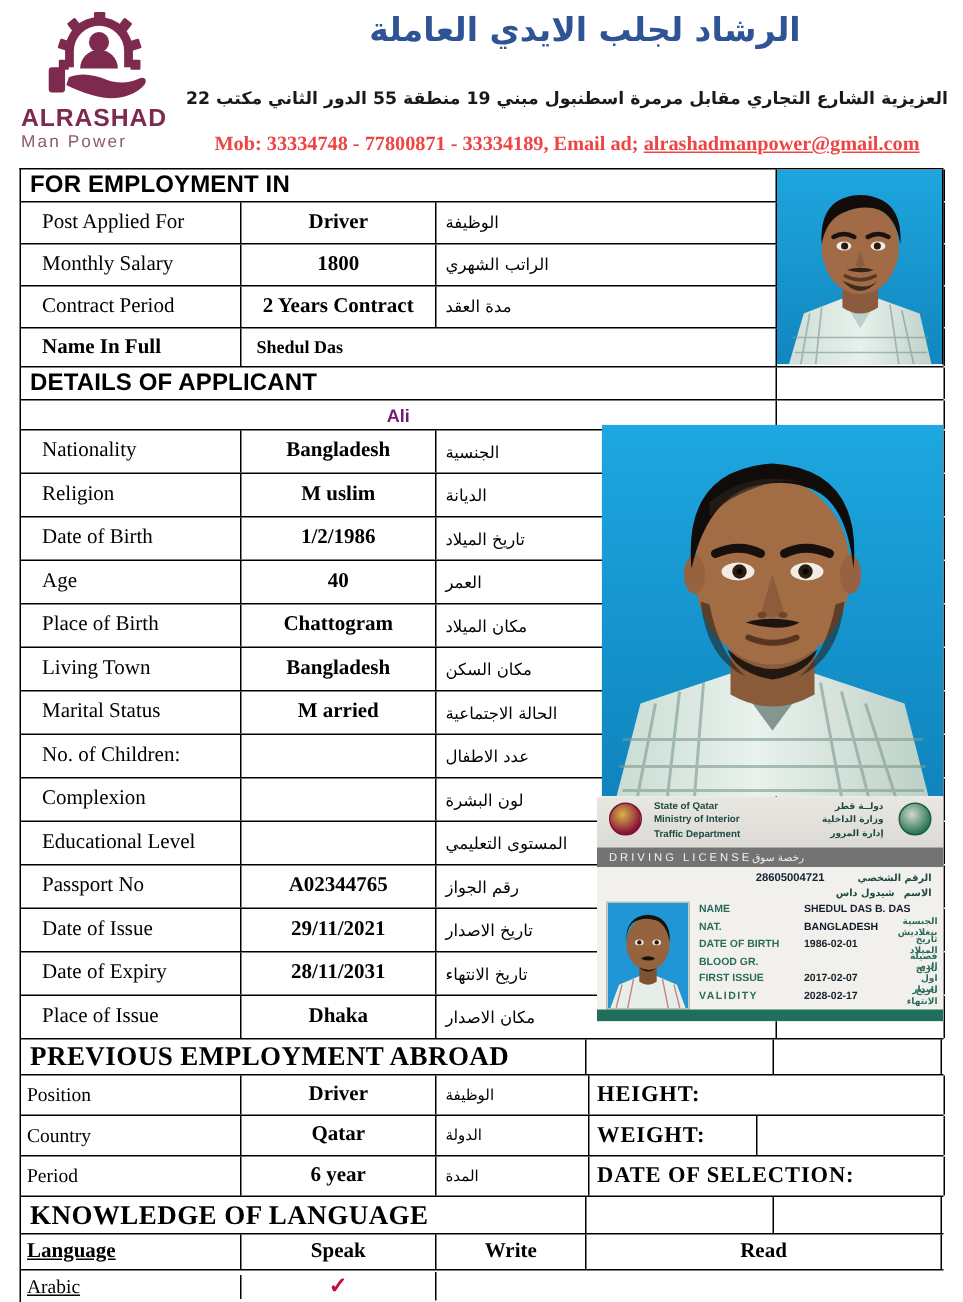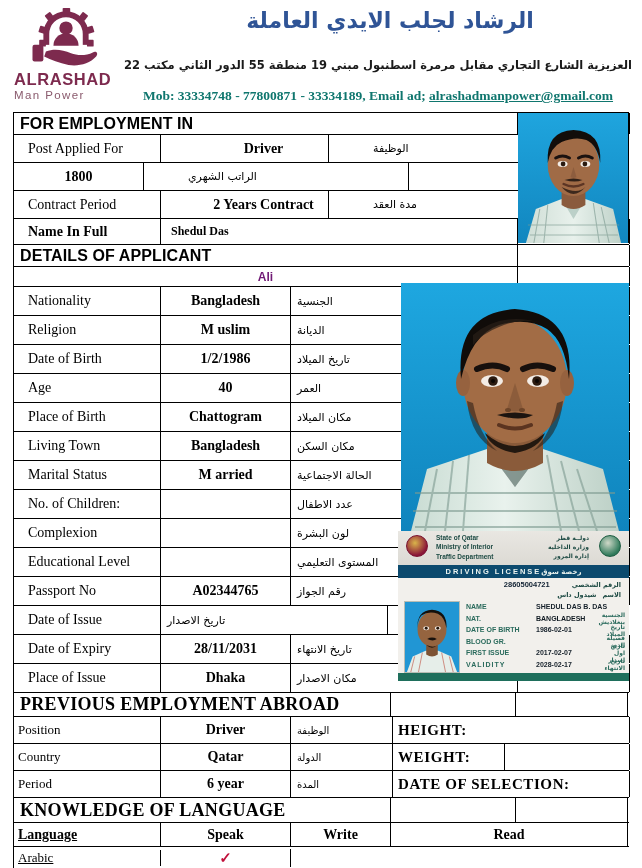--- a/index.html
+++ b/index.html
@@ -68,21 +68,21 @@
     white-space: nowrap;
   }
   .hdr-contact {
     position: absolute;
     left: 118px; top: 88px;
     width: 520px;
     text-align: center;
     font-family: "Liberation Serif", serif;
     font-weight: bold;
     font-size: 13.5px;
-    color: #0f766e;
+    color: #ef4444;
     white-space: nowrap;
   }
   .hdr-contact u { text-decoration: underline; }
 
   
   .sheet {
     position: absolute;
     left: 13px; top: 112px;
     width: 616px;
     border-top: 1.3px solid #000;
@@ -116,21 +116,21 @@
   }
   .h-band-serif {
     font-family: "Liberation Serif", serif;
     font-weight: bold;
     font-size: 18px;
     letter-spacing: 0.3px;
   }
 
   
   .r-title { height: 22px; }
-  .r-std   { height: 28px; gap: 38px; }
+  .r-std   { height: 28px; }
   .r-name  { height: 26px; }
   .r-det   { height: 22px; }
   .r-ali   { height: 20px; }
   .r-app   { height: 29px; }
   .r-prev  { height: 24px; }
   .r-pe    { height: 27px; }
   .r-know  { height: 25px; }
   .r-lang  { height: 24px; }
   .r-langrow { height: 22px; align-items: center; }
 
@@ -211,23 +211,23 @@
   }
   .lic-emblem {
     position:absolute; width:22px; height:22px; border-radius:50%;
     top:4px; background:radial-gradient(circle at 40% 35%,#d9b44a,#8a1538 70%);
     border:1px solid #7a1230;
   }
   .lic-emblem.l { left:8px; }
   .lic-emblem.r { right:8px; background:radial-gradient(circle at 40% 35%,#cfd8c8,#2f7a5a 70%); border-color:#1d5c42; }
   .lic-band {
     position:absolute; left:0; top:34px; width:100%; height:13px;
-    background:#0c4a6e;
-    color:#eaf3ef; font-size:7.5px; font-weight:bold; letter-spacing:2px;
-    display:flex; align-items:center; padding:0 8px; justify-content:center;
+    background:#737373;
+    color:#eaf3ef; font-size:7.5px; font-weight:normal; letter-spacing:2px;
+    display:flex; align-items:center; padding:0 8px; justify-content:flex-start;
   }
   .lic-band .ar { font-family:"DejaVu Sans",sans-serif; letter-spacing:0; font-size:7px; }
   .lic-idline {
     position:absolute; right:8px; top:49px; display:flex; gap:22px; align-items:center;
     font-size:7.5px; font-weight:bold; color:#123;
   }
   .lic-idline .ar { font-family:"DejaVu Sans",sans-serif; color:#1d4a43; font-size:6.5px; }
   .lic-nameline {
     position:absolute; right:8px; top:60px; display:flex; gap:6px; align-items:center;
     font-family:"DejaVu Sans",sans-serif; font-size:6.5px; font-weight:bold; color:#1d4a43;
@@ -297,20 +297,21 @@
   </div>
 
   <div class="row r-std">
     <div class="cell c-label">Post Applied For</div>
     <div class="cell c-value">Driver</div>
     <div class="cell c-arabic">الوظيفة</div>
     <div class="cell c-photo"></div>
   </div>
 
   <div class="row r-std">
+    <div class="cell c-label">Monthly Salary</div>
     <div class="cell c-value">1800</div>
     <div class="cell c-arabic">الراتب الشهري</div>
     <div class="cell c-photo"></div>
   </div>
 
   <div class="row r-std">
     <div class="cell c-label">Contract Period</div>
     <div class="cell c-value">2 Years Contract</div>
     <div class="cell c-arabic">مدة العقد</div>
     <div class="cell c-photo"></div>
@@ -395,20 +396,21 @@
     <div class="cell c-photo"></div>
   </div>
   <div class="row r-app">
     <div class="cell c-label">Passport No</div>
     <div class="cell c-value">A02344765</div>
     <div class="cell c-arabic">رقم الجواز</div>
     <div class="cell c-photo"></div>
   </div>
   <div class="row r-app">
     <div class="cell c-label">Date of Issue</div>
+    <div class="cell c-value">29/11/2021</div>
     <div class="cell c-arabic">تاريخ الاصدار</div>
     <div class="cell c-photo"></div>
   </div>
   <div class="row r-app">
     <div class="cell c-label">Date of Expiry</div>
     <div class="cell c-value">28/11/2031</div>
     <div class="cell c-arabic">تاريخ الانتهاء</div>
     <div class="cell c-photo"></div>
   </div>
   <div class="row r-app">

